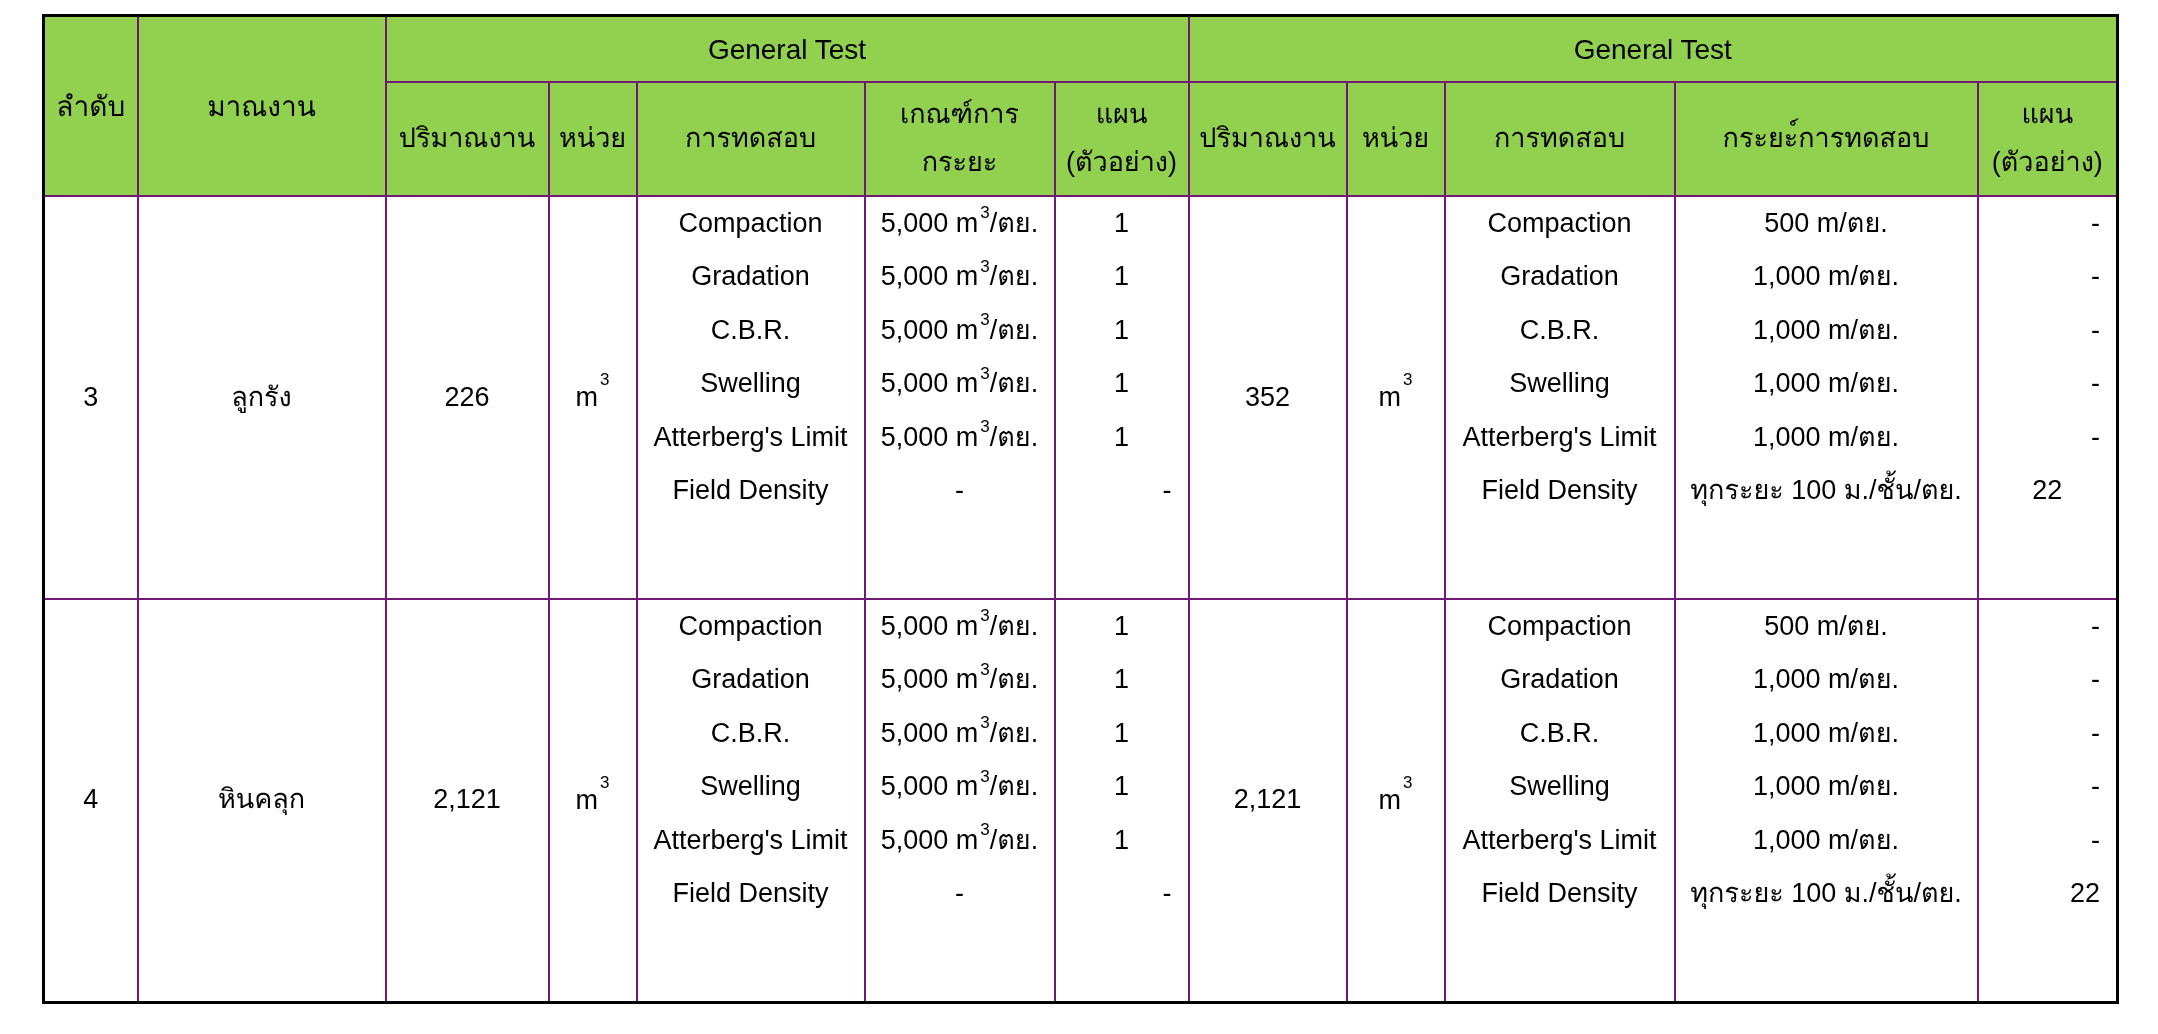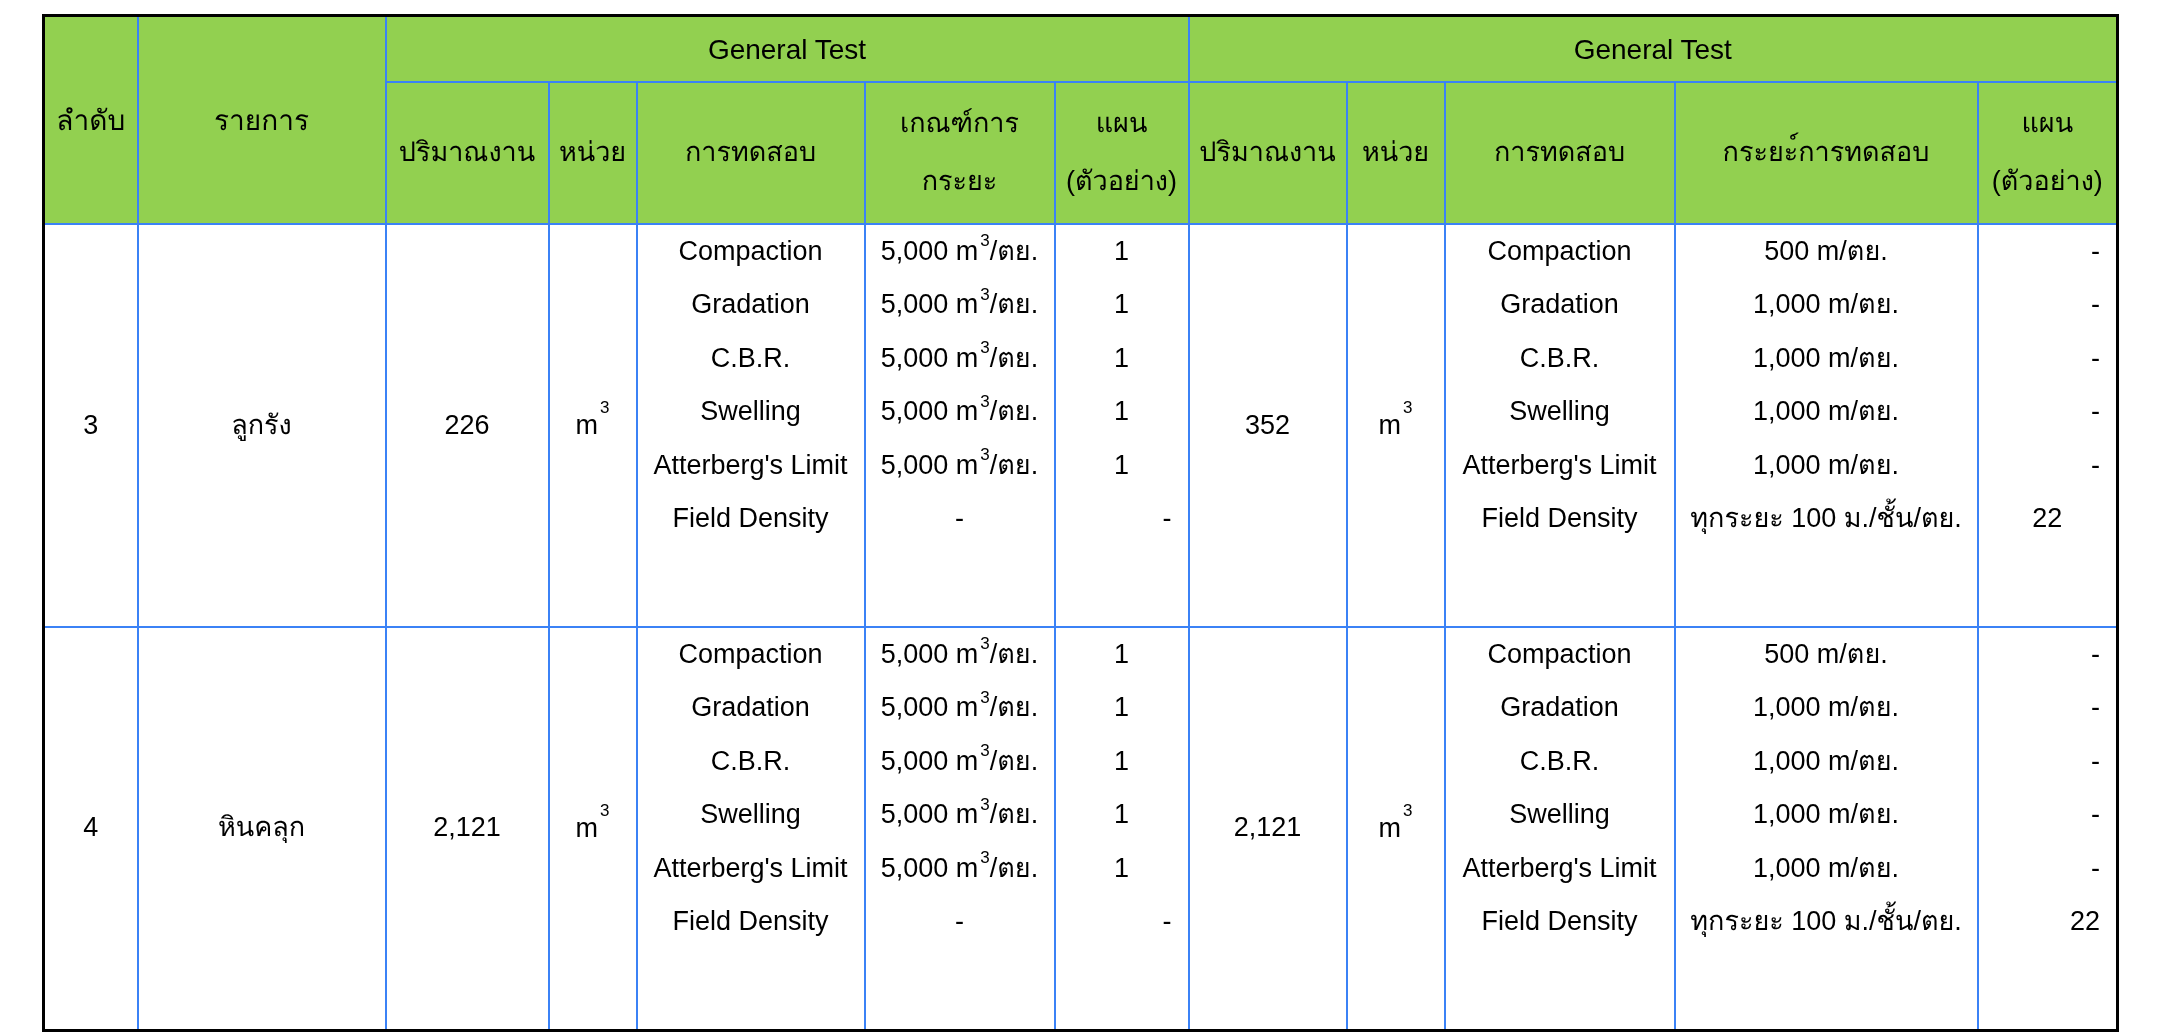--- a/index.html
+++ b/index.html
@@ -7,29 +7,29 @@
     width:2158px;height:1034px;background:#ffffff;color:#000;
     font-family:"Liberation Sans","DejaVu Sans",sans-serif;
     position:relative;overflow:hidden;
   }
   .wrap{position:absolute;left:42px;top:14px;}
   table{
     border-collapse:collapse;table-layout:fixed;width:2076px;
     border:3px solid #000;
   }
   th,td{
-    border:2px solid #3b82f6;padding:0;margin:12px;
+    border:2px solid #701a75;padding:0;margin:12px;
     text-align:center;vertical-align:middle;
     font-weight:400;font-size:27px;line-height:1.25;
   }
   thead th{background:#92d050;}
   tr.group-row th{height:64px;font-size:28px;}
   tr.sub-row th{height:112px;}
   tbody tr{height:403px;}
-  .two{display:flex;flex-direction:column;justify-content:space-evenly;height:140px;}
+  .two{display:flex;flex-direction:column;justify-content:space-evenly;height:112px;}
   .stack-cell{vertical-align:top;}
   .stack{display:flex;flex-direction:column;height:321px;}
   .line{flex:1 1 0;display:flex;align-items:center;justify-content:center;}
   .line.right{justify-content:flex-end;padding-right:16px;}
   .sup{font-size:17px;position:relative;top:-11px;margin-left:2px;}
 </style>
 </head>
 <body>
 
 <div class="wrap">
@@ -44,21 +44,21 @@
         <col style="width:134px">
       <col style="width:158px">
         <col style="width:98px">
         <col style="width:230px">
         <col style="width:303px">
         <col style="width:140px">
     </colgroup>
     <thead>
       <tr class="group-row">
         <th rowspan="2">ลำดับ</th>
-        <th rowspan="2">รายการ</th>
+        <th rowspan="2">มาณงาน</th>
         <th colspan="5">General Test</th>
         <th colspan="5">General Test</th>
       </tr>
       <tr class="sub-row">
         <th>ปริมาณงาน</th>
         <th>หน่วย</th>
         <th>การทดสอบ</th>
         <th>
           <div class="two">
             <span>เกณฑ์การ</span>

